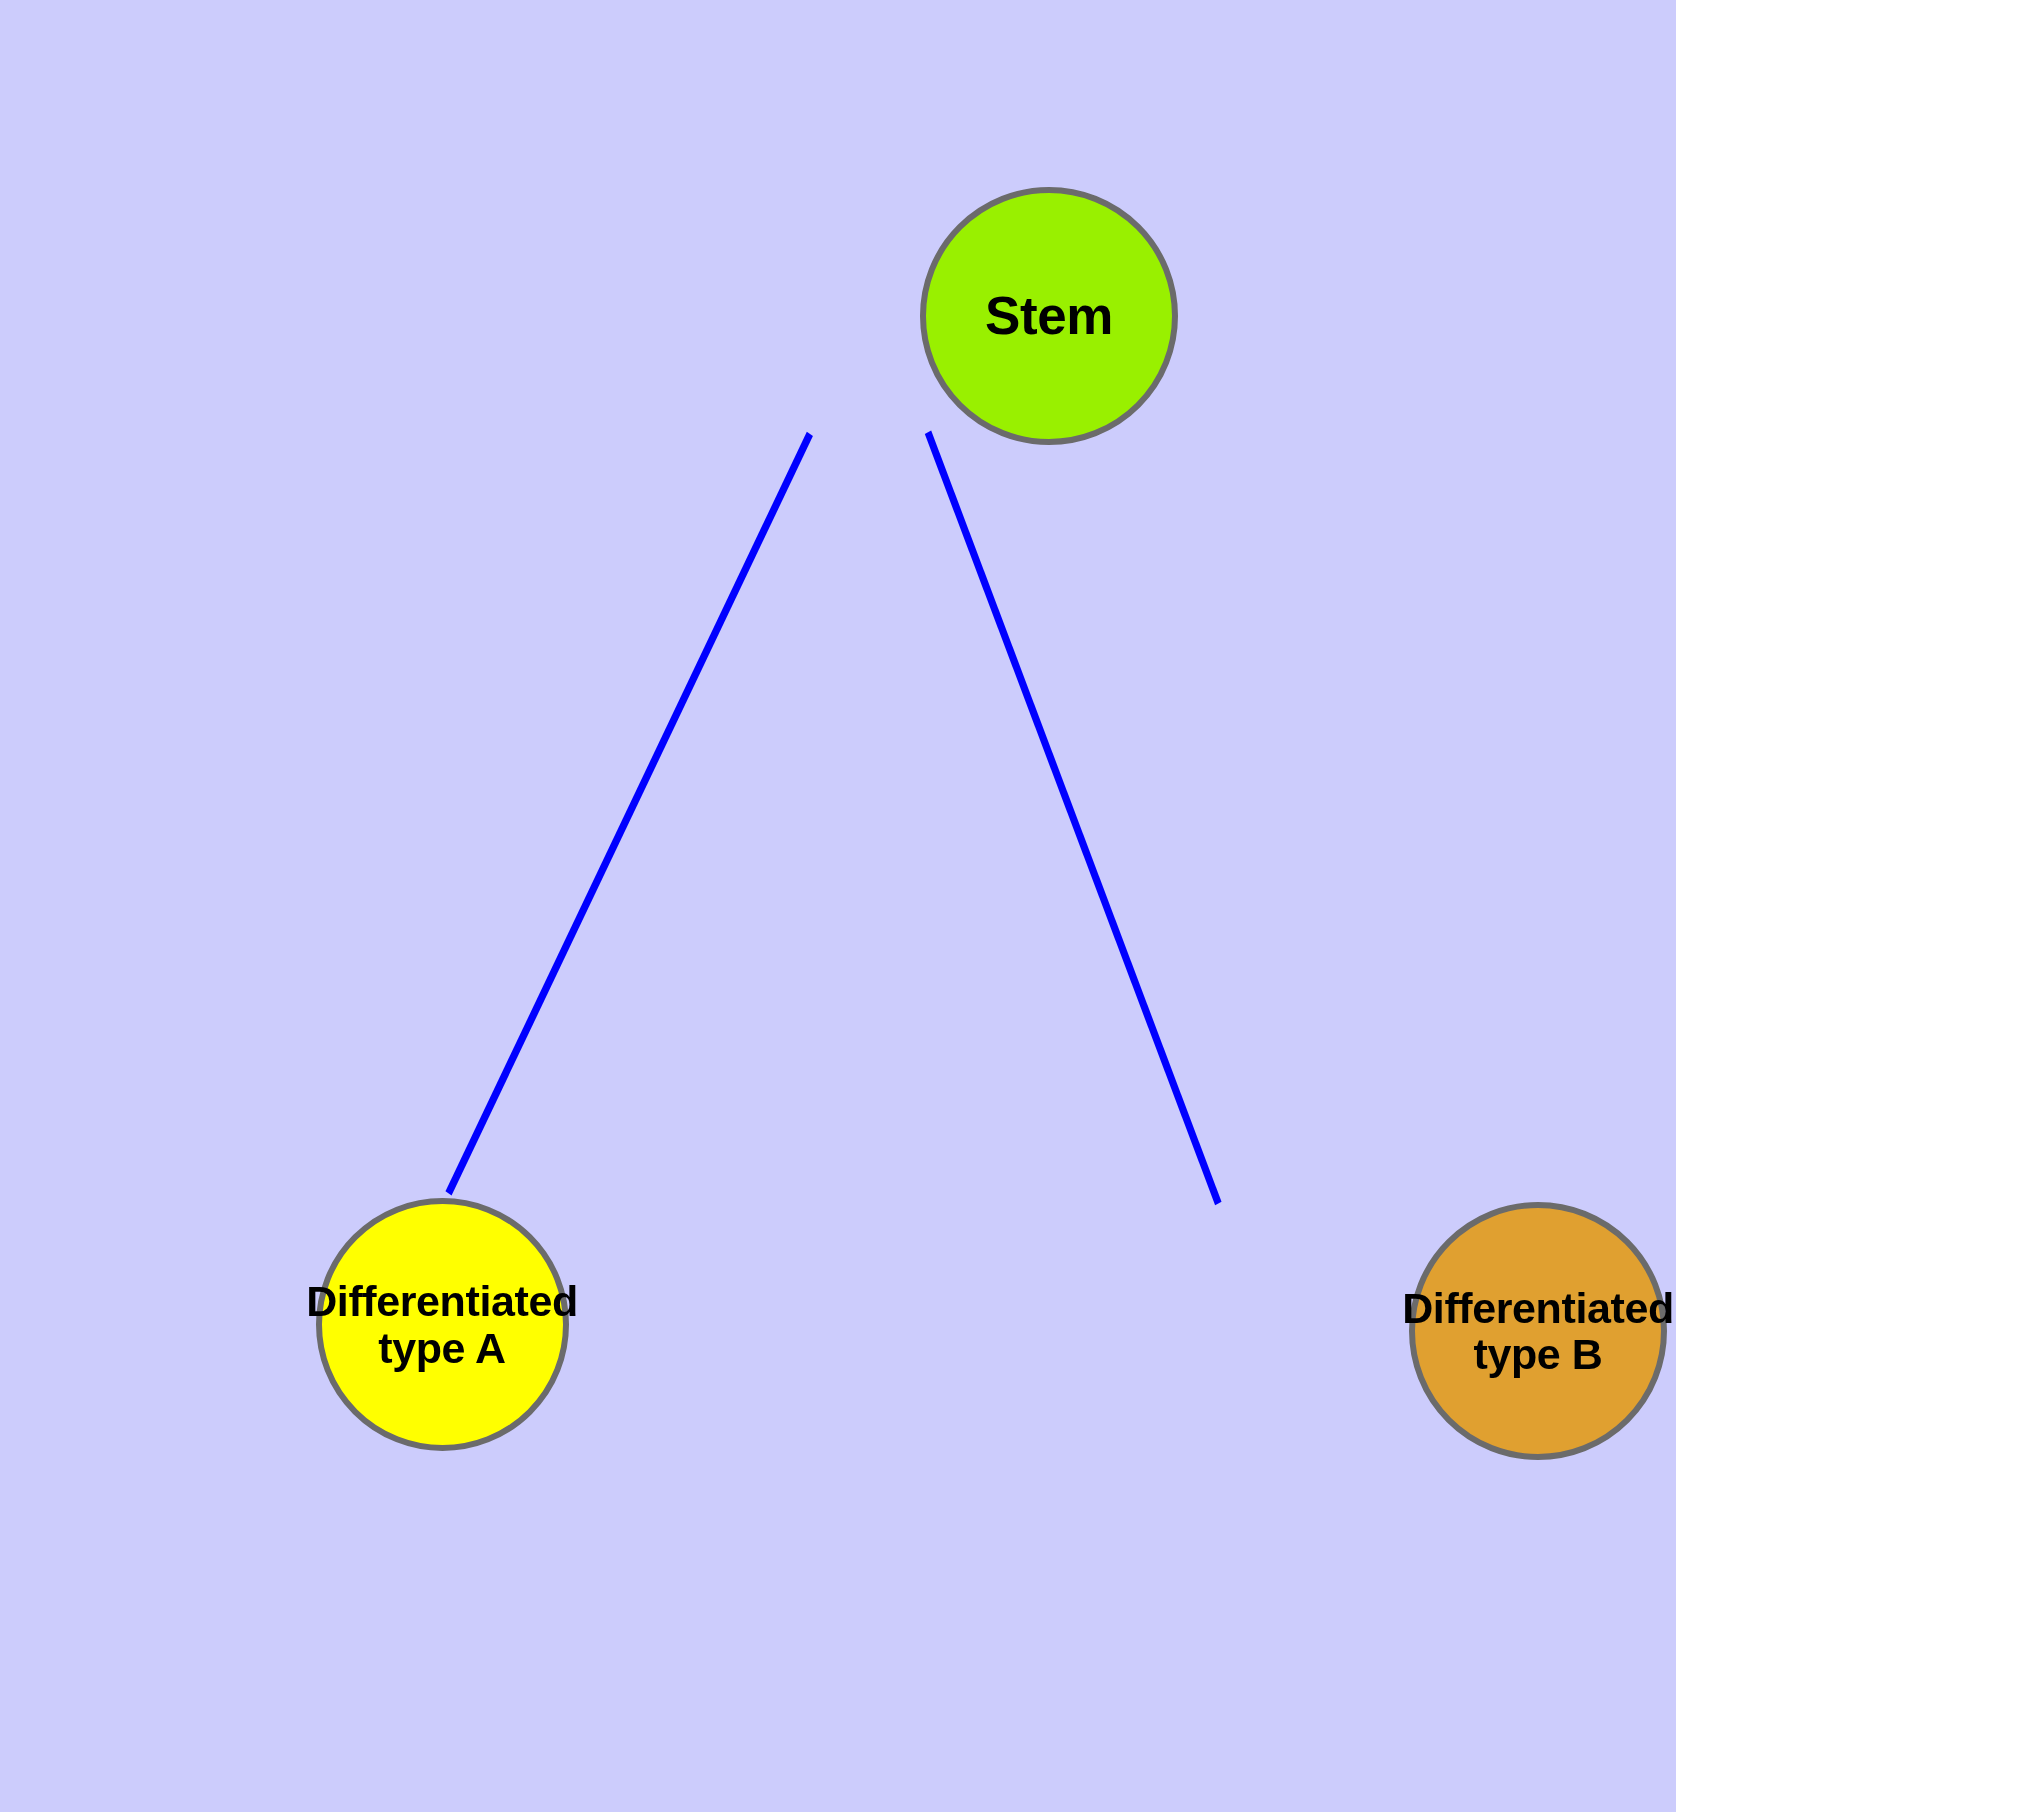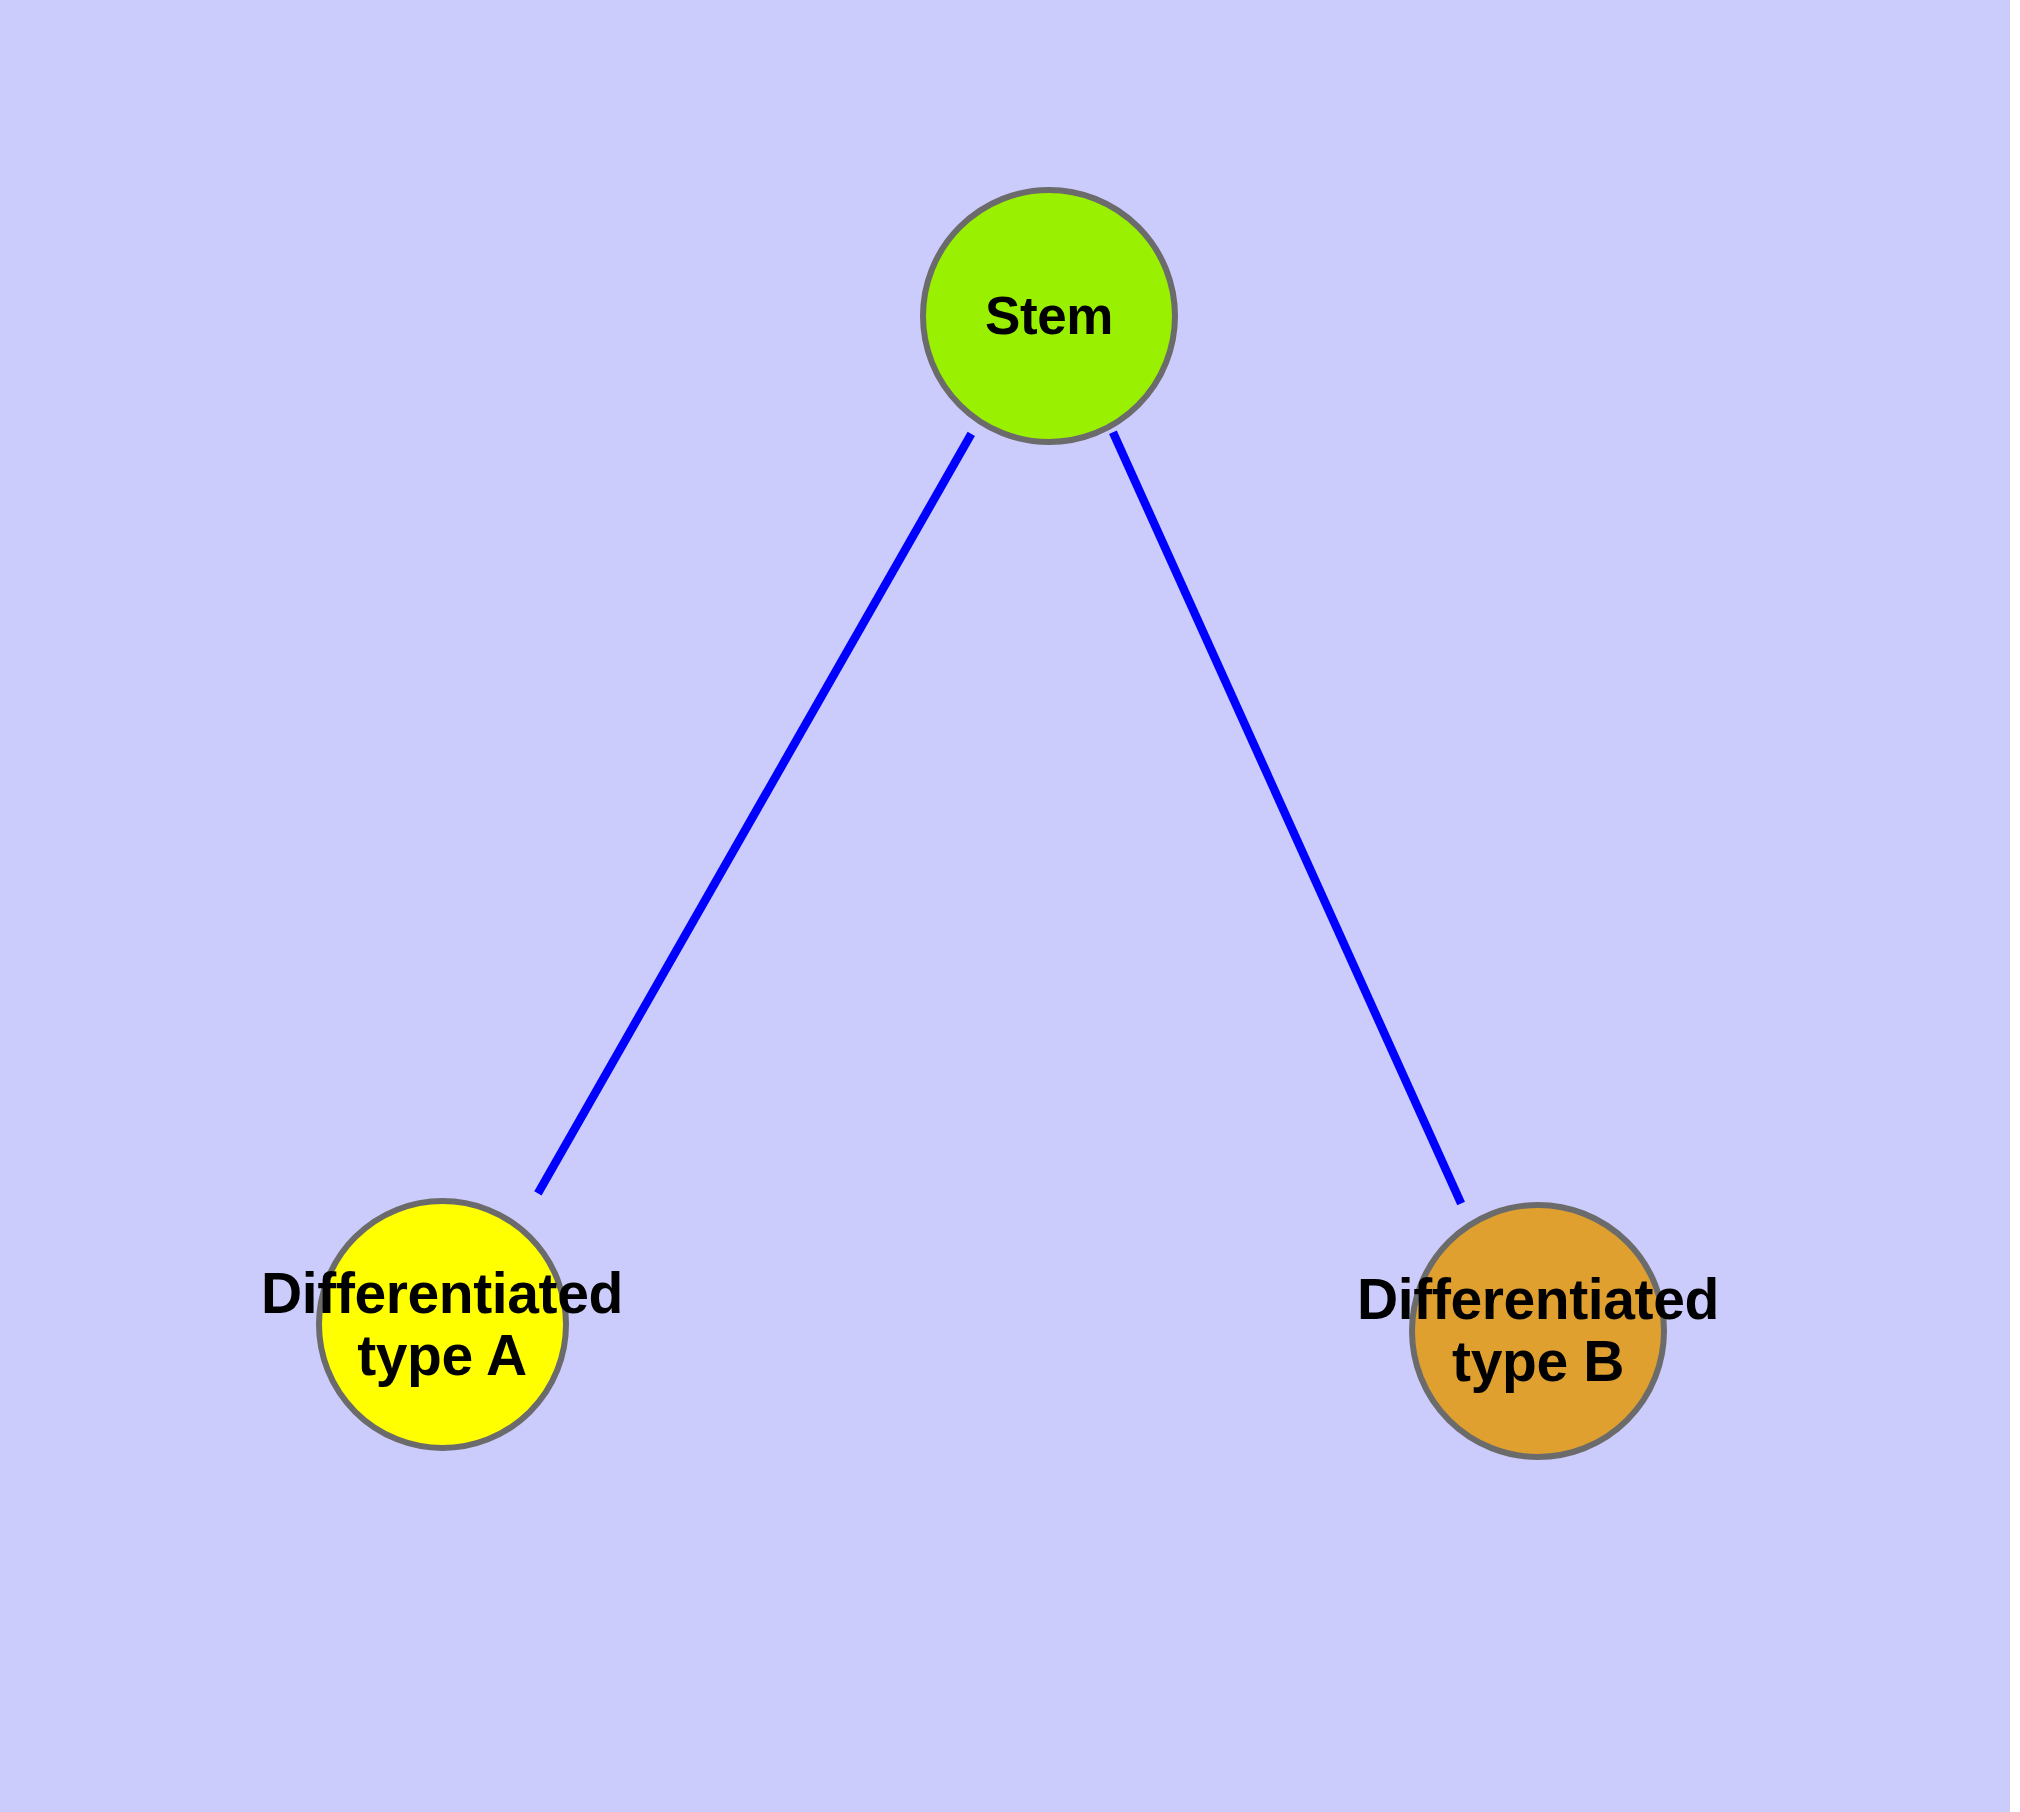--- a/index.html
+++ b/index.html
@@ -57,27 +57,27 @@
     font-weight: bold;
     text-align: center;
     line-height: 1.08;
     white-space: pre;
     letter-spacing: -0.4px;
   }
   .node-root .node-label {
     font-size: 53px;
   }
   .node-leaf .node-label {
-    font-size: 57px;
+    font-size: 43px;
   }
 </style>
 </head>
 <body>
 
-<div id="canvas" style="width: 2010px; height: 1812px;">
+<div id="canvas" style="width: 1676px; height: 1812px;">
 
   <div id="bg-layer" style="background: rgb(204, 204, 252);"></div>
 
   <svg id="edge-layer" viewBox="0 0 2384 2138" preserveAspectRatio="none">
     <g id="edges">
         <line x1="1152" y1="512" x2="638" y2="1408" stroke="#0000ff" stroke-width="10" stroke-linecap="butt"></line>
         <line x1="1320" y1="510" x2="1733" y2="1420" stroke="#0000ff" stroke-width="10" stroke-linecap="butt"></line>
       </g>
   </svg>
 

